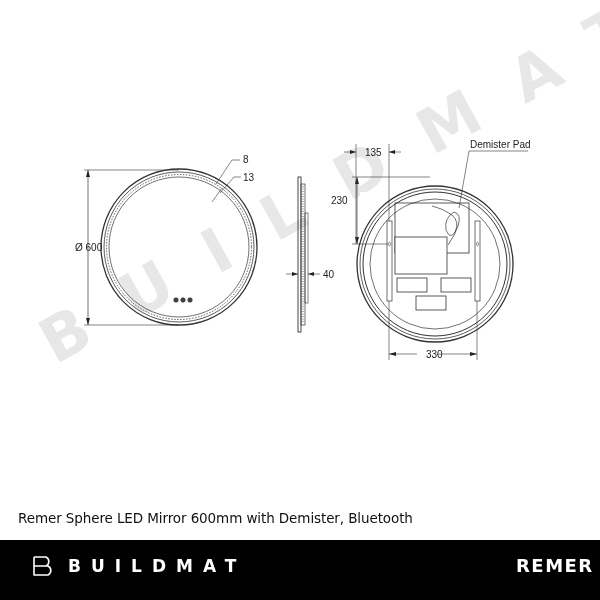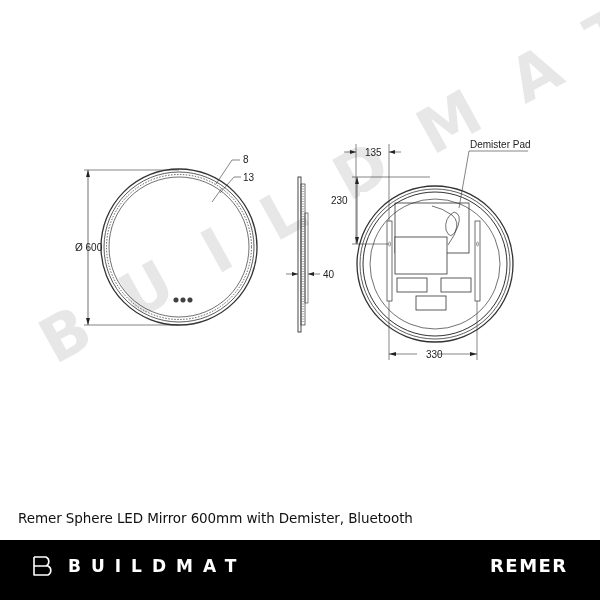--- a/index.html
+++ b/index.html
@@ -4,21 +4,21 @@
   <style>
     html, body { margin: 0; padding: 0; }
     body { width: 600px; height: 600px; background: #ffffff; position: relative; overflow: hidden; font-family: "Liberation Sans", sans-serif; }
     .drawing { position: absolute; left: 0; top: 0; width: 600px; height: 495px; }
     .drawing svg { display: block; }
     .dim-text { font-family: "Liberation Sans", sans-serif; font-size: 10px; fill: #222; }
     .caption { position: absolute; left: 18px; top: 510px; font-size: 13.5px; color: #111; font-family: "DejaVu Sans", sans-serif; letter-spacing: -0.1px; }
     .footer { position: absolute; left: 0; top: 540px; width: 600px; height: 60px; background: #000; }
     .bm-logo { position: absolute; left: 32px; top: 15px; display: flex; align-items: center; }
     .bm-text { color: #fff; font-family: "DejaVu Sans", sans-serif; font-weight: bold; font-size: 17px; letter-spacing: 10px; margin-left: 12px; }
-    .remer-logo { position: absolute; left: 490px; top: 15px; color: #fff; font-family: "DejaVu Sans", sans-serif; font-weight: bold; font-size: 18px; letter-spacing: 1.5px; }
+    .remer-logo { position: absolute; left: 516px; top: 15px; color: #fff; font-family: "DejaVu Sans", sans-serif; font-weight: bold; font-size: 18px; letter-spacing: 1.5px; }
   </style>
 </head>
 <body>
 
 <div class="drawing">
   <svg width="600" height="495" viewBox="0 0 600 495" xmlns="http://www.w3.org/2000/svg">
 
     <g opacity="0.09" fill="#000">
       <text x="0" y="0" font-family="DejaVu Sans, sans-serif" font-weight="bold" font-size="62" letter-spacing="44" transform="translate(55,365) rotate(-29)">BUILDMAT</text>
     </g>

